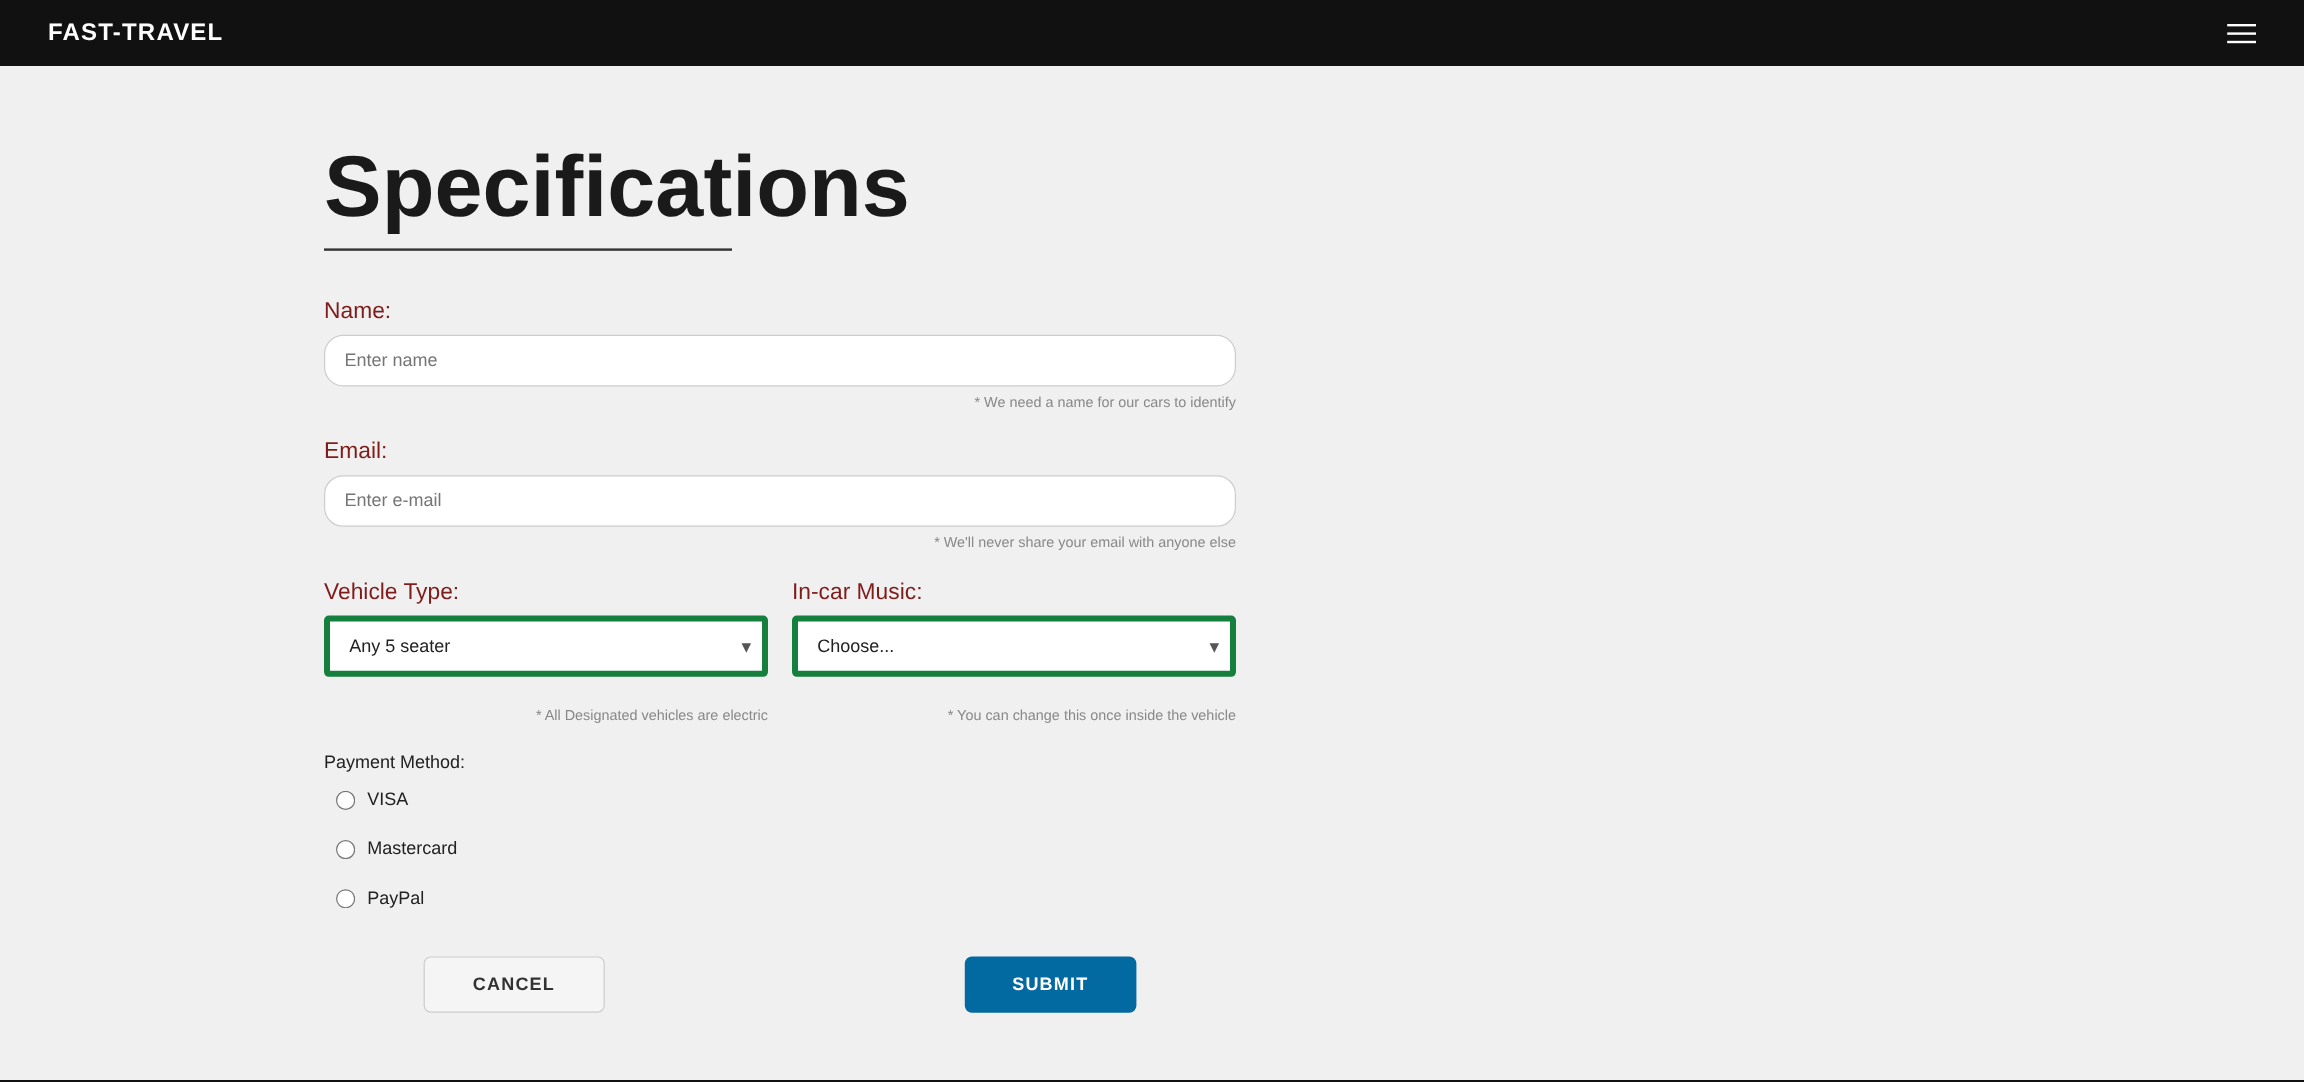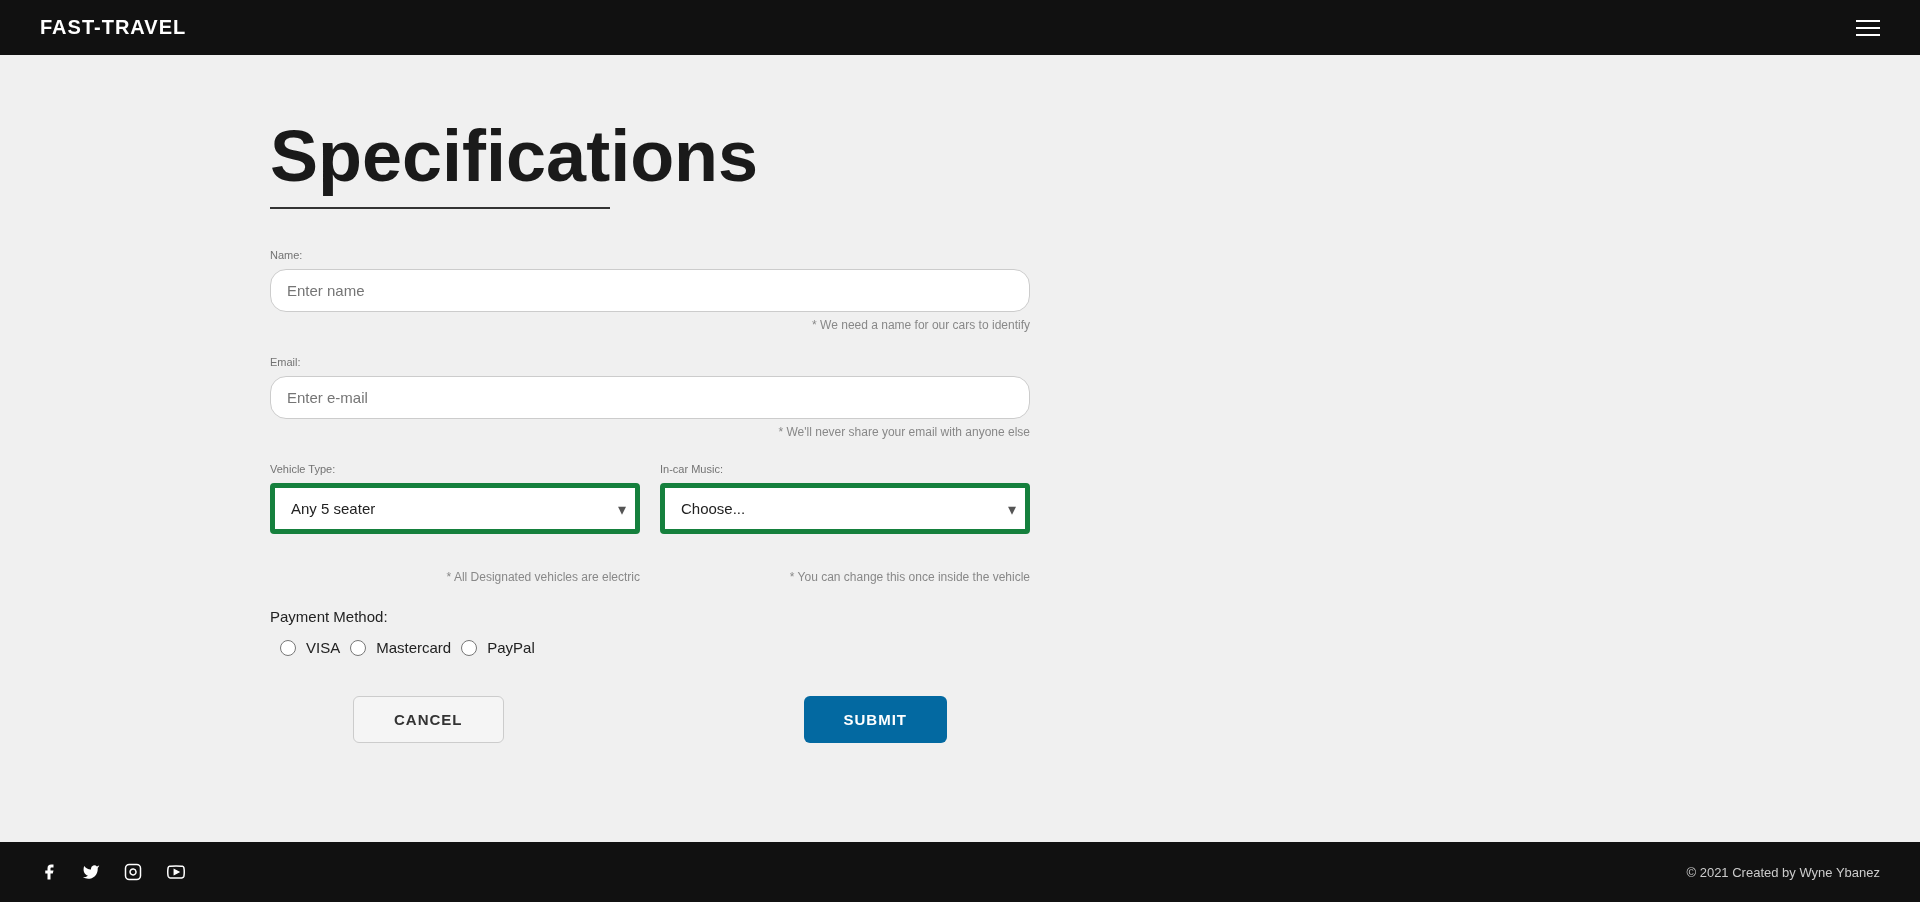--- a/index.html
+++ b/index.html
@@ -73,22 +73,22 @@
     .form-container {
       max-width: 760px;
     }
 
     .form-group {
       margin-bottom: 24px;
     }
 
     .form-label {
       display: block;
-      font-size: 11px;
-      color: #737373;
+      font-size: 19px;
+      color: #7f1d1d;
       margin-bottom: 8px;
     }
 
     .form-input {
       width: 100%;
       padding: 12px 16px;
       border: 1px solid #ccc;
       border-radius: 16px;
       font-size: 15px;
       color: #999;
@@ -104,21 +104,21 @@
     }
 
     .two-col {
       display: flex;
       gap: 20px;
       margin-bottom: 16px;
     }
 
     .two-col .form-group {
       flex: 1;
-      margin-bottom: 14px;
+      margin-bottom: 3px;
     }
 
     .form-select {
       width: 100%;
       padding: 12px 16px;
       border: 5px solid #15803d;
       border-radius: 4px;
       font-size: 15px;
       color: #222;
       background: #fff;
@@ -160,22 +160,22 @@
 
     .payment-label {
       font-size: 15px;
       color: #222;
       margin-bottom: 14px;
       display: block;
     }
 
     .radio-group {
       display: flex;
-      flex-direction: row;
-      gap: 10px;
+      flex-direction: column;
+      gap: 24px;
       padding-left: 10px;
     }
 
     .radio-item {
       display: flex;
       align-items: center;
       gap: 10px;
       font-size: 15px;
       color: #222;
       cursor: pointer;

